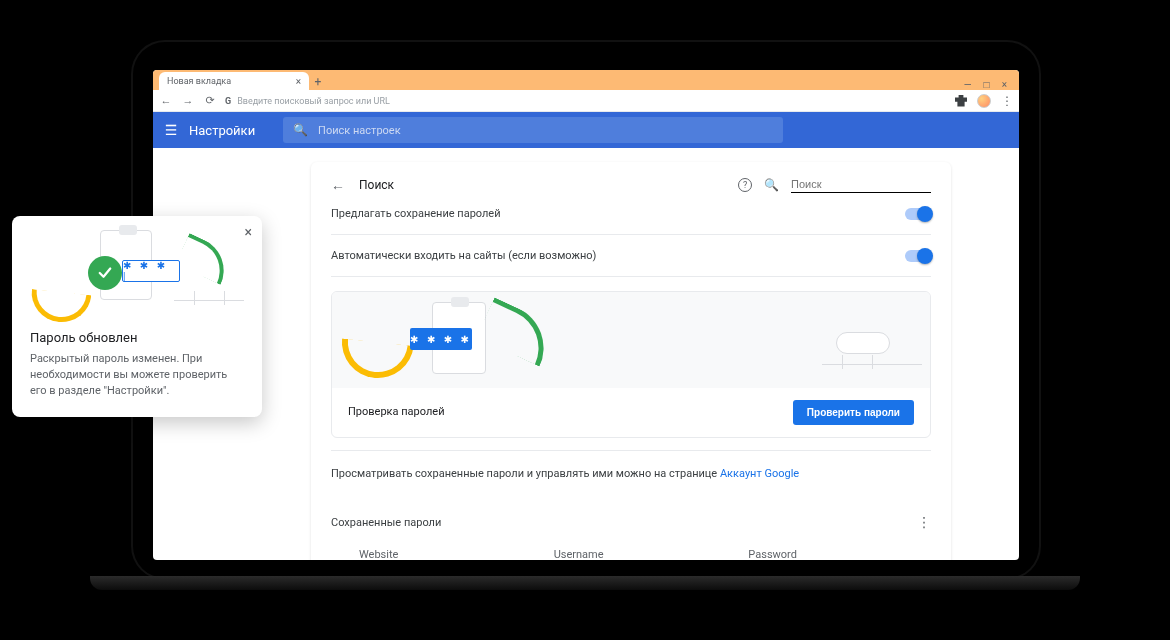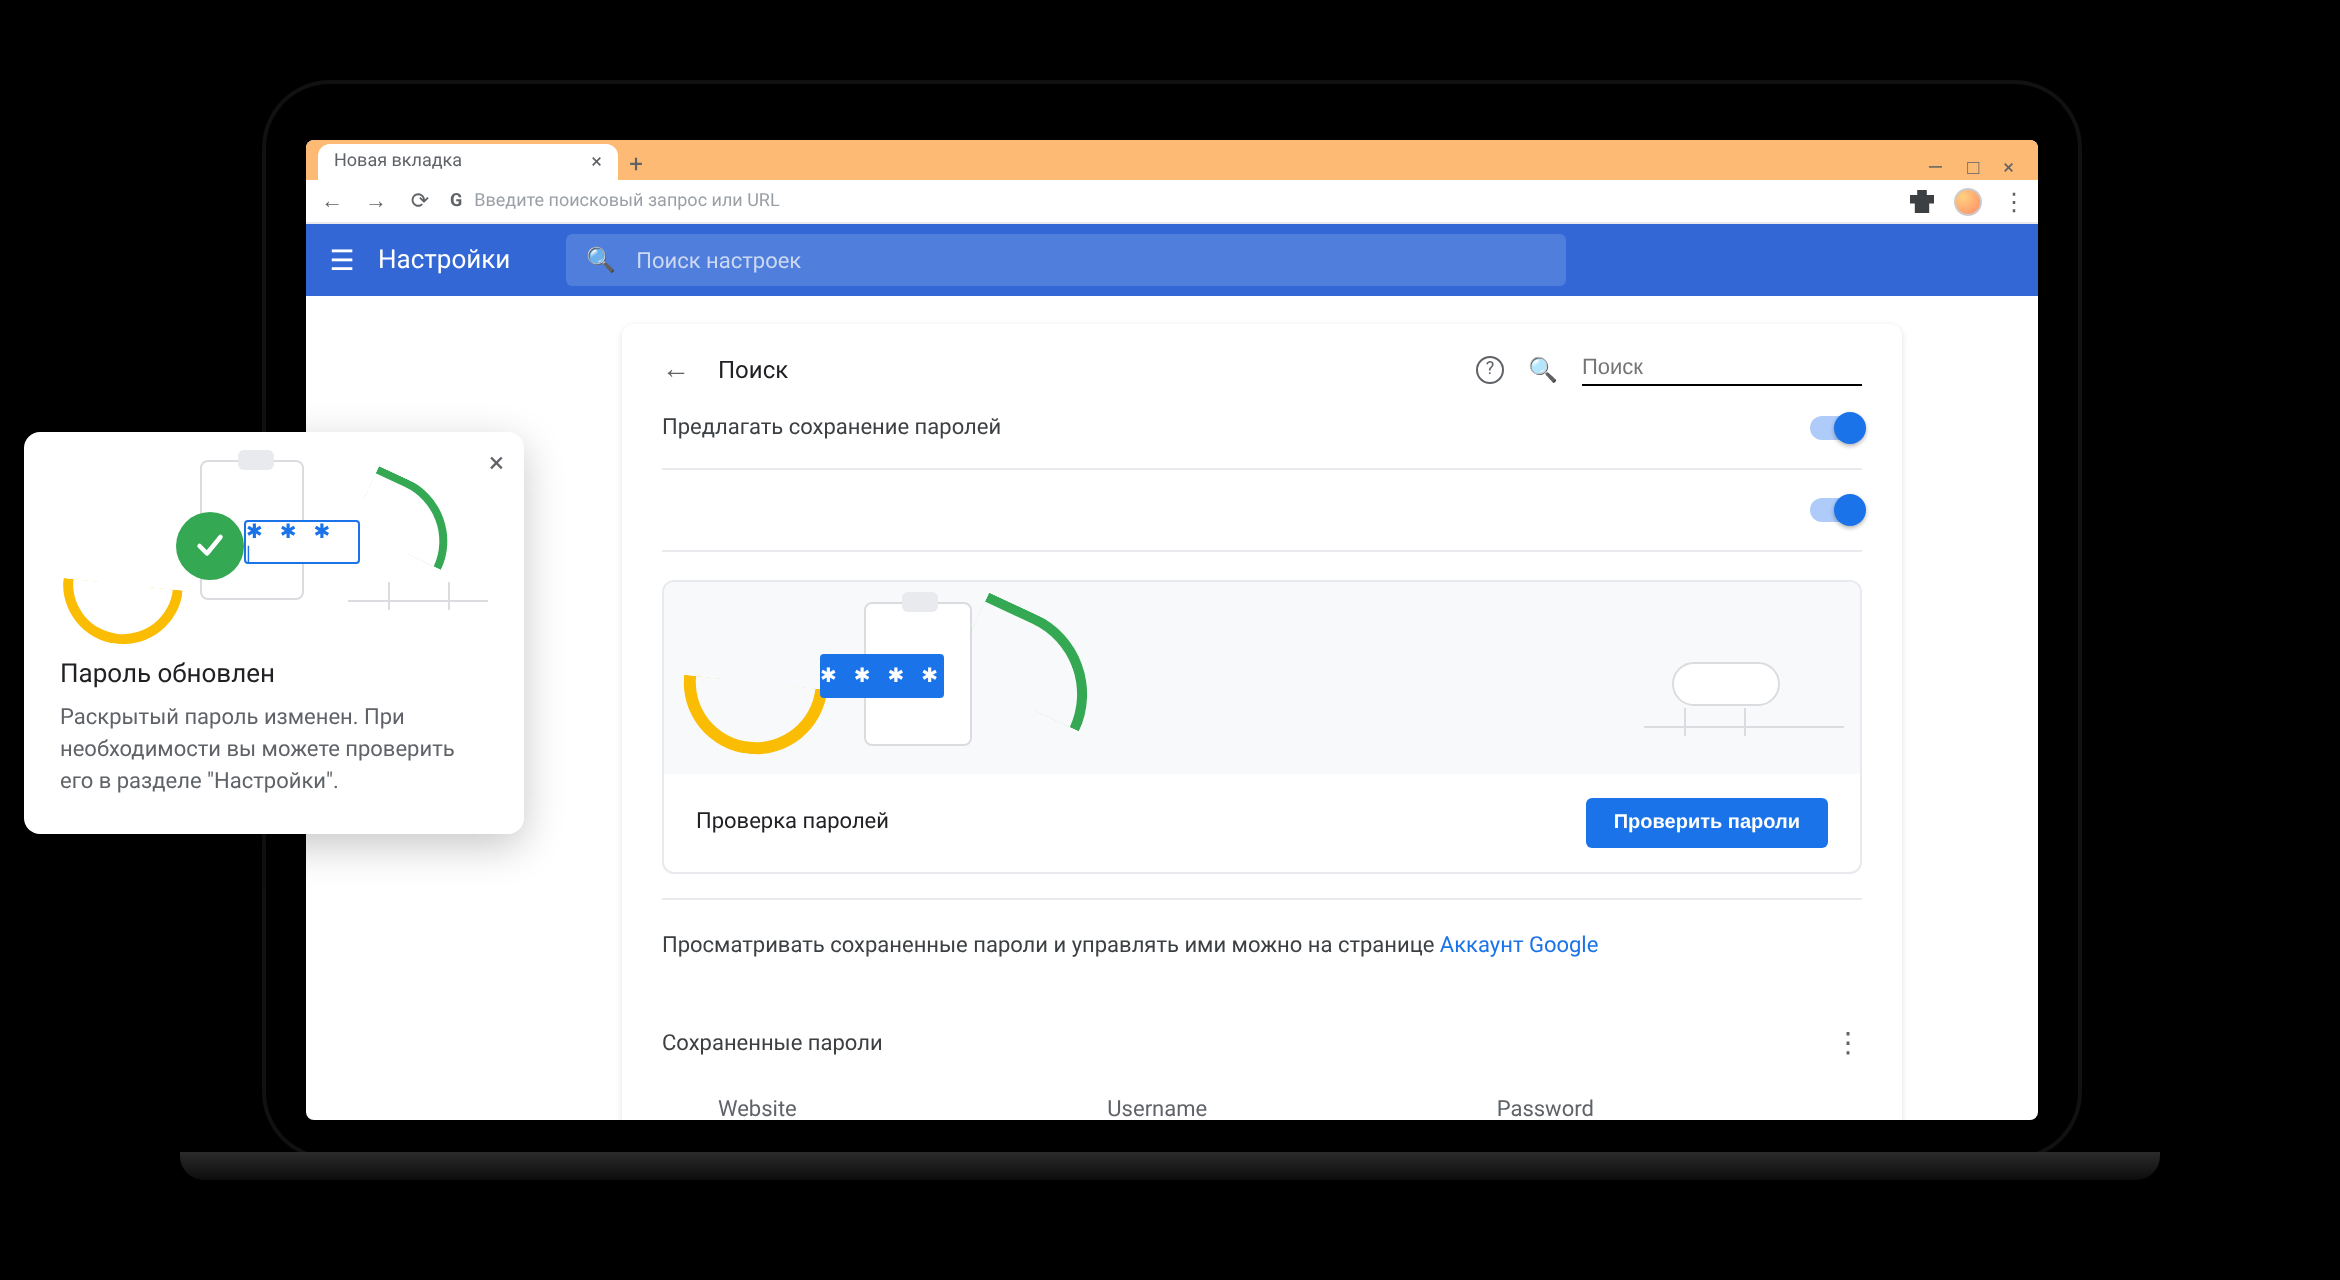--- a/index.html
+++ b/index.html
@@ -182,20 +182,21 @@
           <span class="search-ico">🔍</span>
           <input class="panel-search" placeholder="Поиск" style="">
         </div>
       </div>
 
       <div class="row">
         <span>Предлагать сохранение паролей</span>
         <span class="toggle"></span>
       </div>
       <div class="row">
+        <span>Автоматически входить на сайты (если возможно)</span>
         <span class="toggle"></span>
       </div>
 
       <div class="illus-box">
         <div class="illus-art">
           <div class="sun"></div>
           <div class="clip"></div>
           <div class="swoosh"></div>
           <div class="pass-chip">✱ ✱ ✱ ✱</div>
           <div class="cloud"></div>

